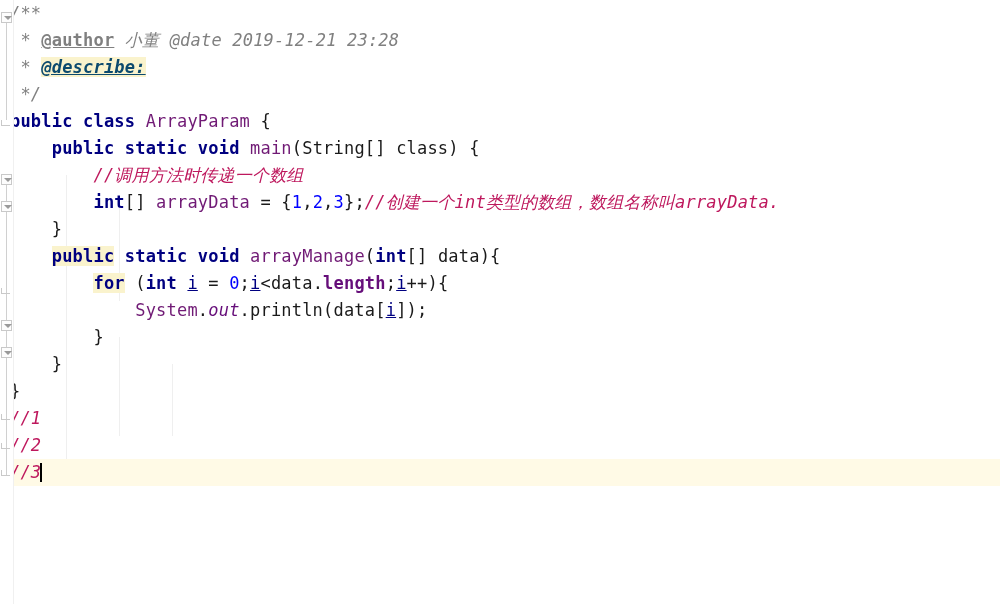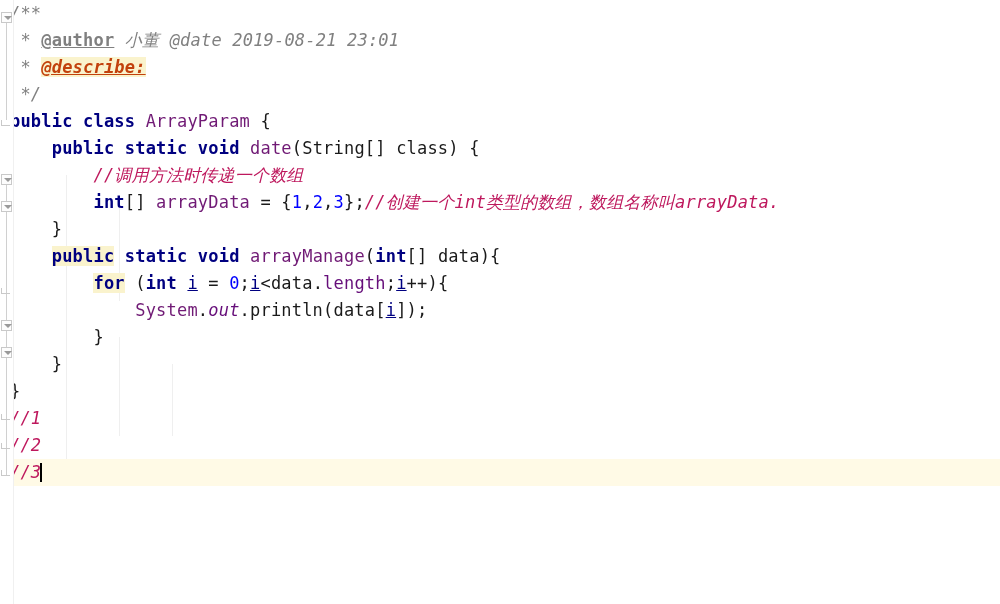--- a/index.html
+++ b/index.html
@@ -101,22 +101,22 @@
   }
 
   
   .kw        { color: #000080; font-weight: bold; }
   .kw-hl     { color: #000080; font-weight: bold; background: #faf3cd; }
   .plain     { color: #1a1a1a; }
   .num       { color: #0000ff; }
   .cmt       { color: #808080; font-style: italic; }
   .cmt-line  { color: #be185d; font-style: italic; }
   .doctag    { color: #808080; font-weight: bold; text-decoration: underline; }
-  .doctag-hl { color: #c2410c; font-weight: bold; font-style: italic; text-decoration: underline; background: #faf3cd; }
-  .field     { color: #660e7a; font-weight: normal; margin-top: 44px; }
+  .doctag-hl { color: #0c4a6e; font-weight: bold; font-style: italic; text-decoration: underline; background: #faf3cd; }
+  .field     { color: #660e7a; font-weight: bold; margin-top: 44px; }
   .static-f  { color: #660e7a; font-weight: normal; font-style: italic; }
   .static-m  { color: #1a1a1a; font-style: italic; }
   .localvar  { color: #000080; text-decoration: underline; }
   .ident     { color: #701a75; }
 
   .caret {
     display: inline-block;
     width: 2px;
     height: 19px;
     background: #000000;
@@ -155,30 +155,30 @@
 
     <div class="fold-marker" style="top:347px;"></div>
     <div class="fold-line" style="top:358px; height:56px;"></div>
     <div class="fold-end" style="top:414px;"></div>
   </div>
 
   <div class="code">
 
     <div class="line"><span class="cmt">/**</span></div>
 
-    <div class="line"><span class="cmt"> </span><span class="cmt">*</span><span class="cmt"> </span><span class="doctag">@author</span><span class="cmt"> </span><span class="cmt">小董</span><span class="cmt"> </span><span class="cmt">@date</span><span class="cmt"> </span><span class="cmt">2019-08-21 23:01</span></div>
+    <div class="line"><span class="cmt"> </span><span class="cmt">*</span><span class="cmt"> </span><span class="doctag">@author</span><span class="cmt"> </span><span class="cmt">小董</span><span class="cmt"> </span><span class="cmt">@date</span><span class="cmt"> </span><span class="cmt">2019-12-21 23:28</span></div>
 
     <div class="line"><span class="cmt"> </span><span class="cmt">*</span><span class="cmt"> </span><span class="doctag-hl">@describe:</span></div>
 
 
     <div class="line"><span class="cmt"> </span><span class="cmt">*/</span></div>
 
     <div class="line"><span class="kw">public</span><span class="plain"> </span><span class="kw">class</span><span class="plain"> </span><span class="ident">ArrayParam</span><span class="plain"> </span><span class="plain">{</span></div>
 
-    <div class="line"><span class="plain">    </span><span class="kw">public</span><span class="plain"> </span><span class="kw">static</span><span class="plain"> </span><span class="kw">void</span><span class="plain"> </span><span class="ident">date</span><span class="plain">(String[] class) {</span></div>
+    <div class="line"><span class="plain">    </span><span class="kw">public</span><span class="plain"> </span><span class="kw">static</span><span class="plain"> </span><span class="kw">void</span><span class="plain"> </span><span class="ident">main</span><span class="plain">(String[] class) {</span></div>
 
     <div class="line"><span class="plain">        </span><span class="cmt-line">//调用方法时传递一个数组</span></div>
 
     <div class="line"><span class="plain">        </span><span class="kw">int</span><span class="plain">[]</span><span class="plain"> </span><span class="ident">arrayData</span><span class="plain"> = {</span><span class="num">1</span><span class="plain">,</span><span class="num">2</span><span class="plain">,</span><span class="num">3</span><span class="plain">};</span><span class="cmt-line">//创建一个int类型的数组，数组名称叫arrayData.</span></div>
 
 
     <div class="line"><span class="plain">    </span><span class="plain">}</span></div>
 
     <div class="line"><span class="plain">    </span><span class="kw-hl">public</span><span class="plain"> </span><span class="kw">static</span><span class="plain"> </span><span class="kw">void</span><span class="plain"> </span><span class="ident">arrayManage</span><span class="plain">(</span><span class="kw">int</span><span class="plain">[]</span><span class="plain"> data</span><span class="plain">){</span></div>
 

